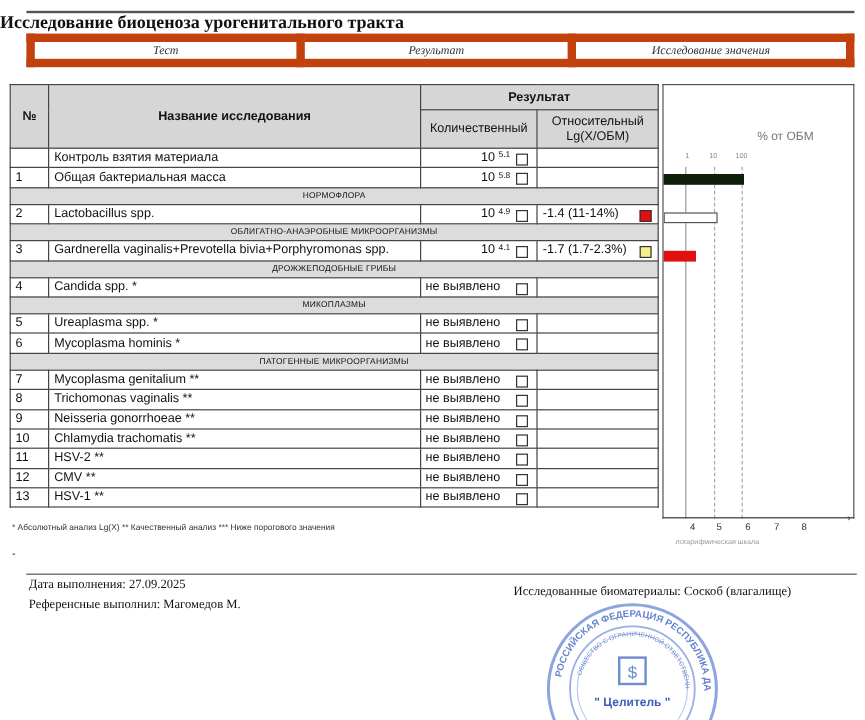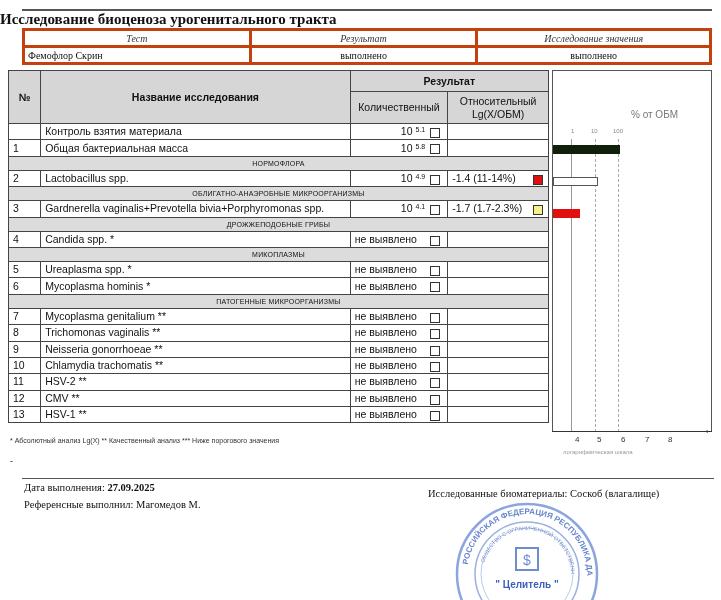--- a/index.html
+++ b/index.html
@@ -1,20 +1,20 @@
 <!DOCTYPE html>
 <html><head>
 <meta charset="utf-8">
 <style>
   html,body{margin:0;padding:0;background:#fff;}
   body{width:721px;height:600px;position:relative;overflow:hidden;font-family:"Liberation Sans",sans-serif;color:#111;}
   .hr-top{position:absolute;left:22px;top:9px;width:690px;height:2px;background:#555;}
   .doc-title{position:absolute;left:0;top:11px;width:721px;font-family:"Liberation Serif",serif;font-weight:bold;font-size:15px;}
   table.summary{position:absolute;left:22px;top:28px;width:690px;border-collapse:collapse;font-family:"Liberation Serif",serif;font-size:10px;}
-  table.summary td{border:3px solid #c2410c;padding:0 3px;height:14px;}
+  table.summary td{border:7px solid #c2410c;padding:0 3px;height:14px;}
   table.summary tr.head td{text-align:center;font-style:italic;color:#333;}
   table.summary tr.body td:not(:first-child){text-align:center;}
 
   table.main{position:absolute;left:8px;top:70px;width:541px;border-collapse:collapse;font-size:10.5px;}
   table.main td{border:1px solid #444;padding:0 4px;height:15.4px;line-height:15px;white-space:nowrap;}
   table.main .hdr{background:#d6d6d6;font-weight:bold;text-align:center;}
   table.main .hdr2{background:#d6d6d6;text-align:center;font-size:10.5px;}
   .num{text-align:left;width:22px;}
   .name{width:289px;}
   .qty{width:85px;text-align:right;position:relative;}
@@ -33,41 +33,36 @@
   .lg-tick{position:absolute;top:435px;font-size:8px;color:#333;}
   .lg-label{position:absolute;left:726px;top:439px;font-size:16px;font-weight:normal;color:#333;}
   .log-scale{position:absolute;left:563px;top:449px;font-size:6px;color:#999;}
   .bar{position:absolute;height:9px;box-sizing:border-box;}
 
   .footnote{position:absolute;left:10px;top:437px;font-size:7px;color:#333;}
   .dash{position:absolute;left:10px;top:456px;font-size:9px;}
   .biomat{position:absolute;left:428px;top:464px;font-family:"Liberation Serif",serif;font-size:10.5px;margin-top:24px;}
   .hr-bottom{position:absolute;left:22px;top:478px;width:692px;height:1px;background:#555;}
   .date{position:absolute;left:24px;top:482px;font-family:"Liberation Serif",serif;font-size:10.5px;}
-  .date b{font-weight:bold;}
+  .date b{font-weight:normal;}
   .performer{position:absolute;left:24px;top:499px;font-family:"Liberation Serif",serif;font-size:10.5px;}
   .stamp{position:absolute;left:455px;top:502px;width:145px;height:145px;}
 </style>
 </head>
 <body>
 
 <div class="hr-top"></div>
 <div class="doc-title">Исследование биоценоза урогенитального тракта</div>
 
 <table class="summary">
   <tbody>
       <tr class="head">
     <td style="width:33%">Тест</td>
     <td style="width:33%">Результат</td>
     <td>Исследование значения</td>
-  </tr>
-  <tr class="body">
-    <td>Фемофлор Скрин</td>
-    <td>выполнено</td>
-    <td>выполнено</td>
   </tr>
 </tbody>
   </table>
 
 <table class="main">
   <tbody>
       <tr style="height:21px">
     <td class="hdr num" rowspan="2" style="height:50px;text-align:center">№</td>
     <td class="hdr name" rowspan="2">Название исследования</td>
     <td class="hdr" colspan="2" style="height:20px">Результат</td>

